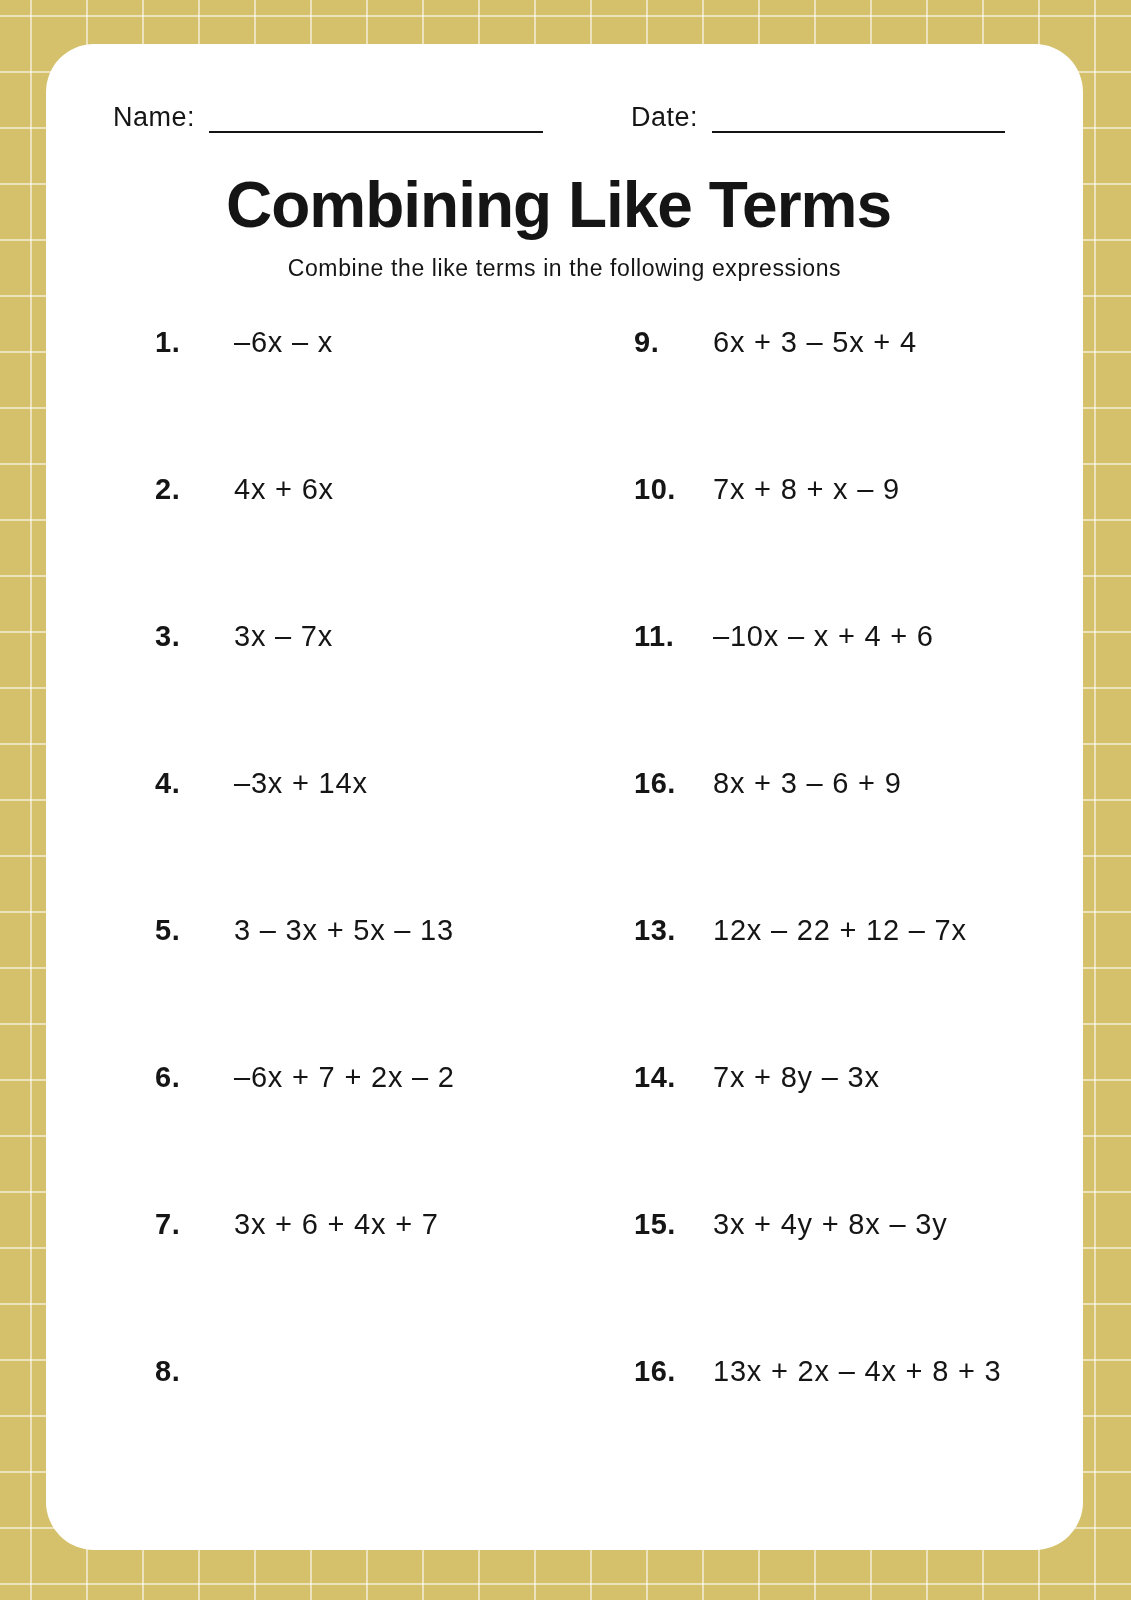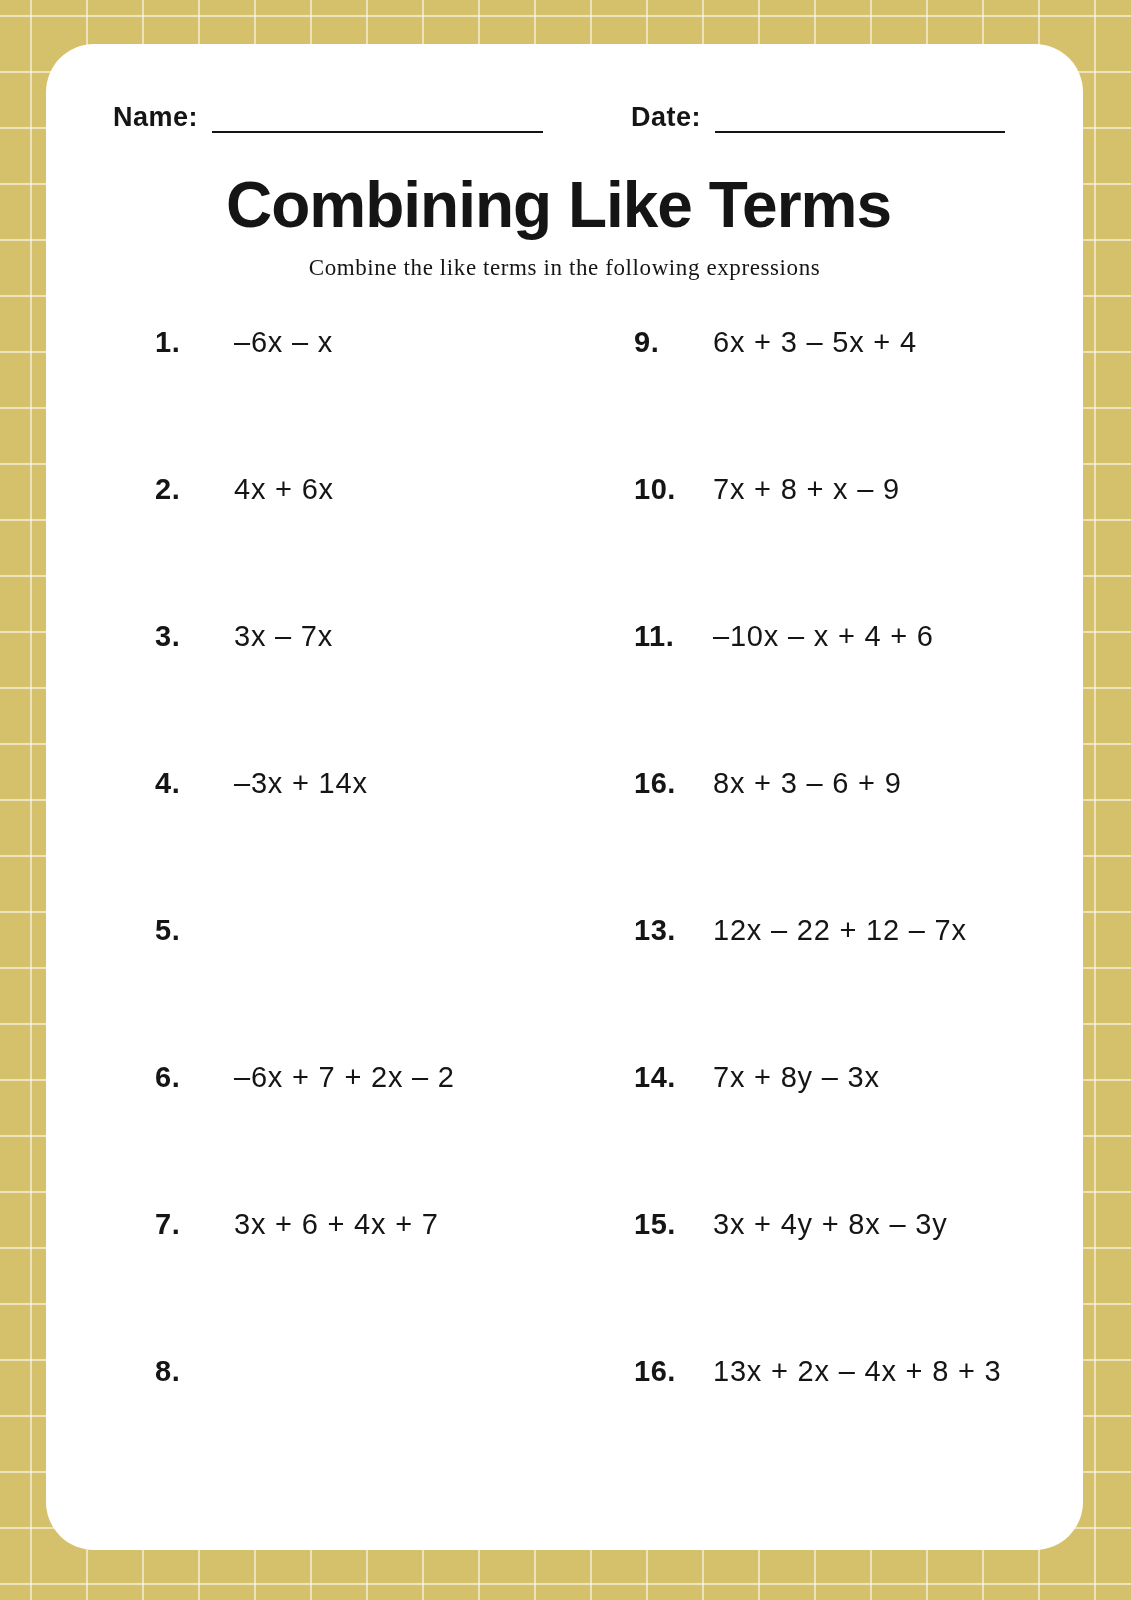--- a/index.html
+++ b/index.html
@@ -27,21 +27,20 @@
     right: 48px;
     bottom: 50px;
     background: #ffffff;
     border-radius: 48px;
     overflow: hidden;
   }
   .header-row {
     display: flex;
     gap: 88px;
     padding: 58px 78px 0 67px;
-    font-weight: bold;
   }
   .field {
     display: flex;
     align-items: flex-end;
     gap: 14px;
     font-size: 27px;
     letter-spacing: 0.5px;
   }
   .field.name-field { flex: 1.15; }
   .field.date-field { flex: 1; }
@@ -59,21 +58,20 @@
     line-height: 80px;
     font-weight: 700;
     letter-spacing: -1px;
   }
   .subtitle {
     margin: 8px 0 0 0;
     text-align: center;
     font-size: 23px;
     letter-spacing: 0.6px;
     line-height: 30px;
-    font-family: Liberation Serif, serif;
   }
   .problems {
     display: grid;
     grid-template-columns: 1fr 1fr;
     margin-top: 42px;
     padding: 0 30px 0 109px;
   }
   .col { display: flex; flex-direction: column; }
   .col.right { padding-left: 30px; }
   .problem {
@@ -123,20 +121,21 @@
         <div class="problem">
           <span class="num">3.</span>
           <span class="expr">3x – 7x</span>
         </div>
         <div class="problem">
           <span class="num">4.</span>
           <span class="expr">–3x + 14x</span>
         </div>
         <div class="problem">
           <span class="num">5.</span>
+          <span class="expr">3 – 3x + 5x – 13</span>
         </div>
         <div class="problem">
           <span class="num">6.</span>
           <span class="expr">–6x + 7 + 2x – 2</span>
         </div>
         <div class="problem">
           <span class="num">7.</span>
           <span class="expr">3x + 6 + 4x + 7</span>
         </div>
         <div class="problem">

